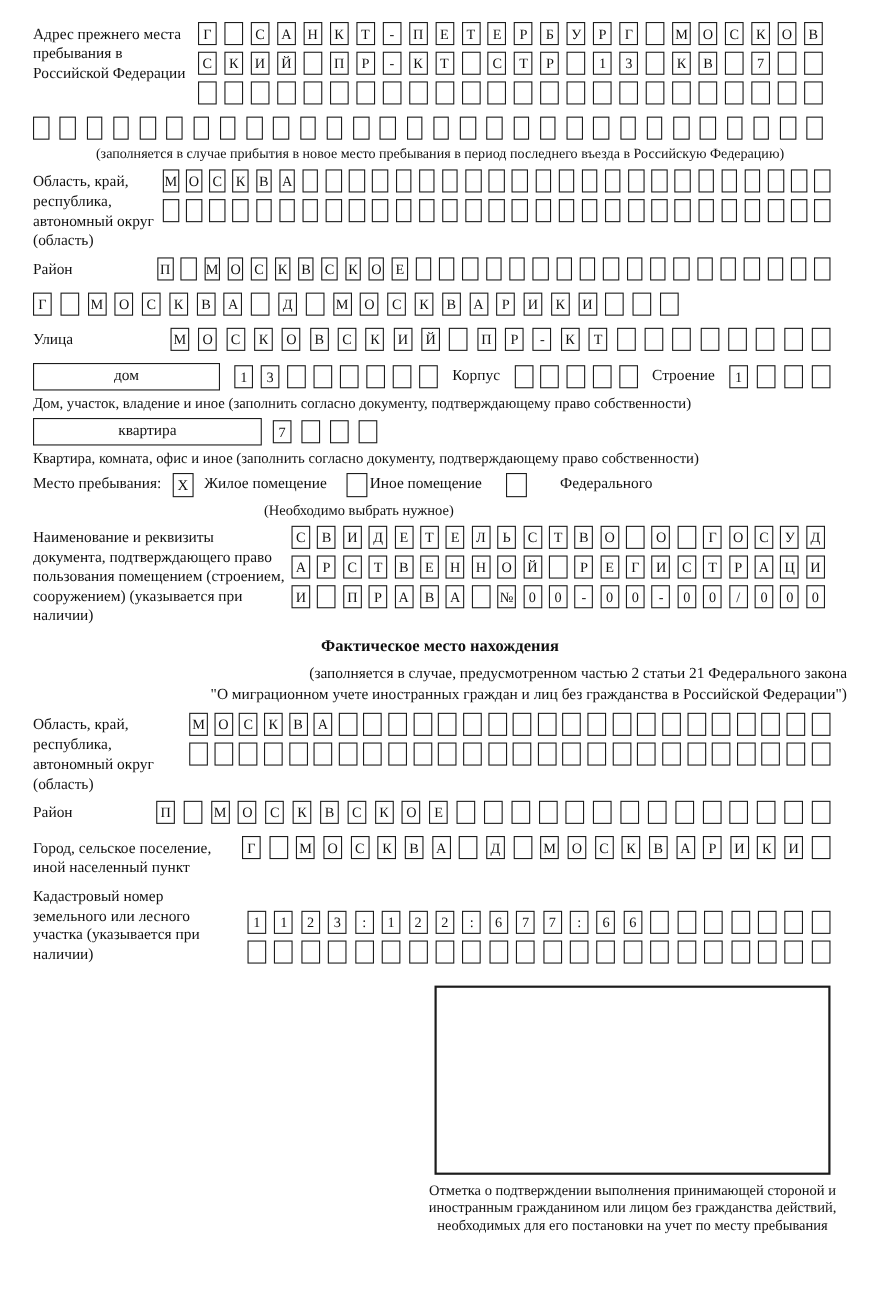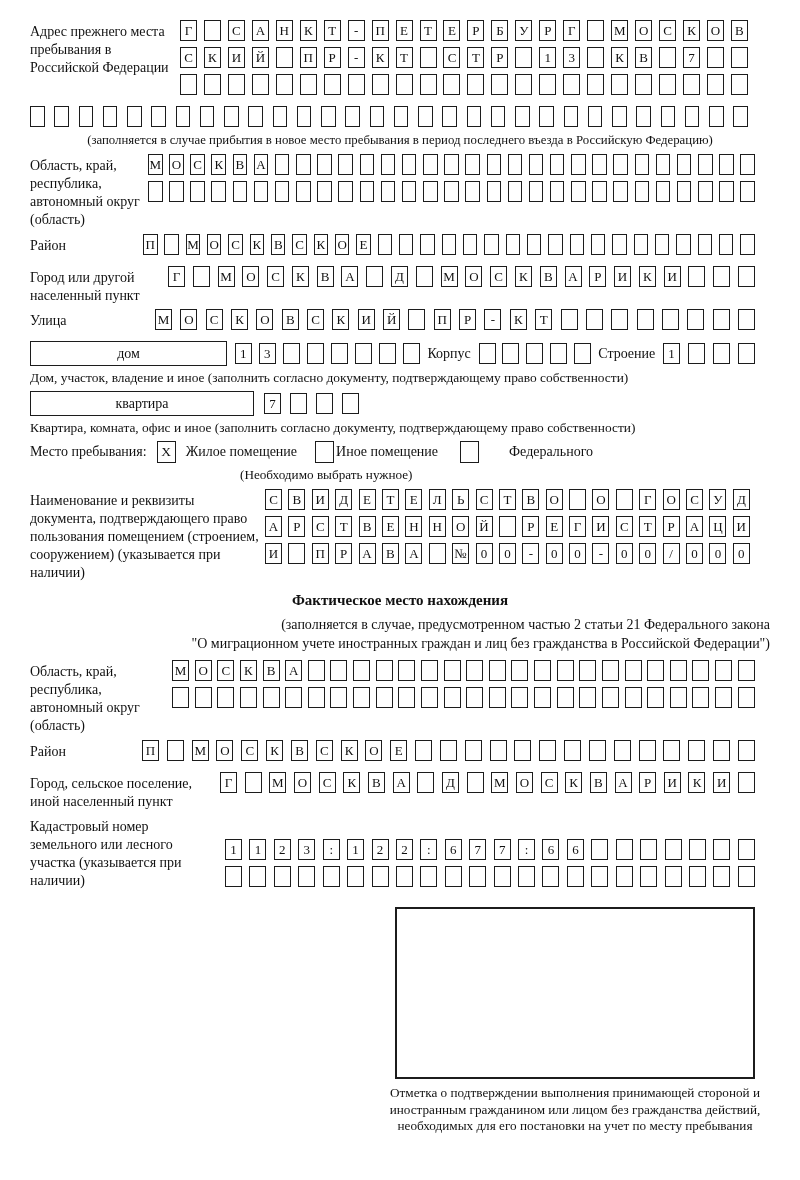--- a/index.html
+++ b/index.html
@@ -330,21 +330,20 @@
         <span class="bx"></span>
         <span class="bx"></span>
         <span class="bx"></span>
         <span class="bx"></span>
         <span class="bx"></span>
         <span class="bx"></span>
       </div>
   </div>
 
   <div class="field">
-    <div class="lbl">Город или другой населенный пункт</div>
     <div class="bxrow w587">
         <span class="bx">Г</span>
         <span class="bx"></span>
         <span class="bx">М</span>
         <span class="bx">О</span>
         <span class="bx">С</span>
         <span class="bx">К</span>
         <span class="bx">В</span>
         <span class="bx">А</span>
         <span class="bx"></span>
@@ -390,21 +389,21 @@
         <span class="bx"></span>
         <span class="bx"></span>
         <span class="bx"></span>
         <span class="bx"></span>
         <span class="bx"></span>
         <span class="bx"></span>
       </div>
   </div>
 
   <div class="inline-row" style="justify-content:space-between">
-    <div class="type-box" style="width:197px">дом</div>
+    <div class="type-box" style="width:170px">дом</div>
     <div class="bxrow" style="width:185px;margin-bottom:0">
         <span class="bx">1</span>
         <span class="bx">3</span>
         <span class="bx"></span>
         <span class="bx"></span>
         <span class="bx"></span>
         <span class="bx"></span>
         <span class="bx"></span>
         <span class="bx"></span>
       </div>
@@ -420,21 +419,21 @@
     <div class="bxrow" style="width:92px;margin-bottom:0">
         <span class="bx">1</span>
         <span class="bx"></span>
         <span class="bx"></span>
         <span class="bx"></span>
       </div>
   </div>
   <div class="left-note">Дом, участок, владение и иное (заполнить согласно документу, подтверждающему право собственности)</div>
 
   <div class="inline-row">
-    <div class="type-box" style="width:224px">квартира</div>
+    <div class="type-box" style="width:208px">квартира</div>
     <div class="bxrow" style="width:95px;margin:0 0 0 10px">
         <span class="bx">7</span>
         <span class="bx"></span>
         <span class="bx"></span>
         <span class="bx"></span>
       </div>
   </div>
   <div class="left-note">Квартира, комната, офис и иное (заполнить согласно документу, подтверждающему право собственности)</div>
 
   <div class="inline-row">

